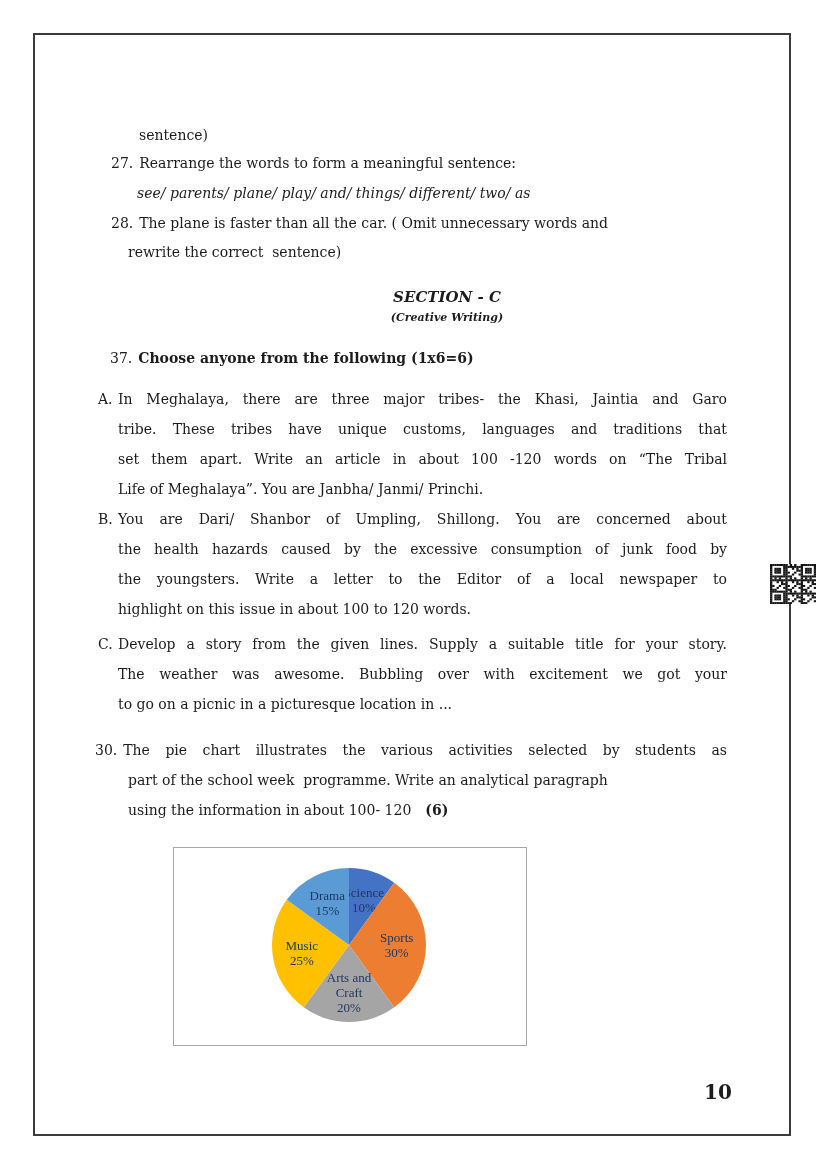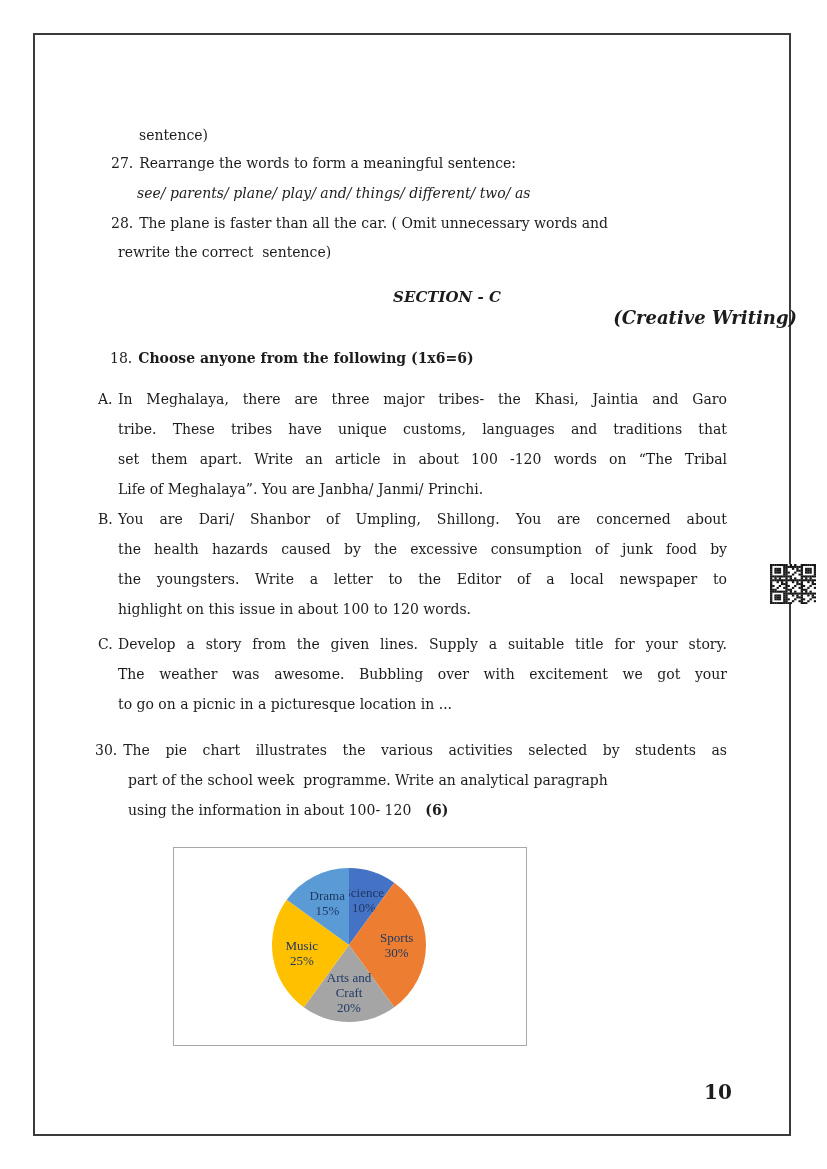--- a/index.html
+++ b/index.html
@@ -30,26 +30,26 @@
 
   <div class="pborder"></div>
 
 
   <div class="line pre" style="left:139px;top:125px;">sentence)</div>
 
   <div class="line pre" style="left:111px;top:153px;"><span class="num">27.</span><span>Rearrange the words to form a meaningful sentence:</span></div>
   <div class="line pre italic" style="left:137px;top:183px;">see/ parents/ plane/ play/ and/ things/ different/ two/ as</div>
 
   <div class="line pre" style="left:111px;top:213px;"><span class="num">28.</span><span>The plane is faster than all the car. ( Omit unnecessary words and</span></div>
-  <div class="line pre" style="left:118px;top:242px;">rewrite the correct  sentence)</div>
+  <div class="line pre" style="left:128px;top:242px;">rewrite the correct  sentence)</div>
 
   <div class="line centerline bi" style="left:97px;top:287px;font-size:15px;">SECTION - C</div>
-  <div class="line centerline bi" style="left:97px;top:308px;font-size:18px;text-align:right;">(Creative Writing)</div>
-
-  <div class="line pre" style="left:110px;top:348px;"><span class="num">18.</span><span class="bold">Choose anyone from the following (1x6=6)</span></div>
+  <div class="line centerline bi" style="left:97px;top:308px;font-size:11px;">(Creative Writing)</div>
+
+  <div class="line pre" style="left:110px;top:348px;"><span class="num">37.</span><span class="bold">Choose anyone from the following (1x6=6)</span></div>
 
   <div class="line pre" style="left:98px;top:389px;">A.</div>
   <div class="line jline" style="left:118px;top:389px;">In Meghalaya, there are three major tribes- the Khasi, Jaintia and Garo</div>
   <div class="line jline" style="left:118px;top:419px;">tribe. These tribes have unique customs, languages and traditions that</div>
   <div class="line jline" style="left:118px;top:449px;">set them apart. Write an article in about 100 -120 words on “The Tribal</div>
   <div class="line pre" style="left:118px;top:479px;">Life of Meghalaya”. You are Janbha/ Janmi/ Princhi.</div>
 
   <div class="line pre" style="left:98px;top:509px;">B.</div>
   <div class="line jline" style="left:118px;top:509px;">You are Dari/ Shanbor of Umpling, Shillong. You are concerned about</div>
   <div class="line jline" style="left:118px;top:539px;">the health hazards caused by the excessive consumption of junk food by</div>

